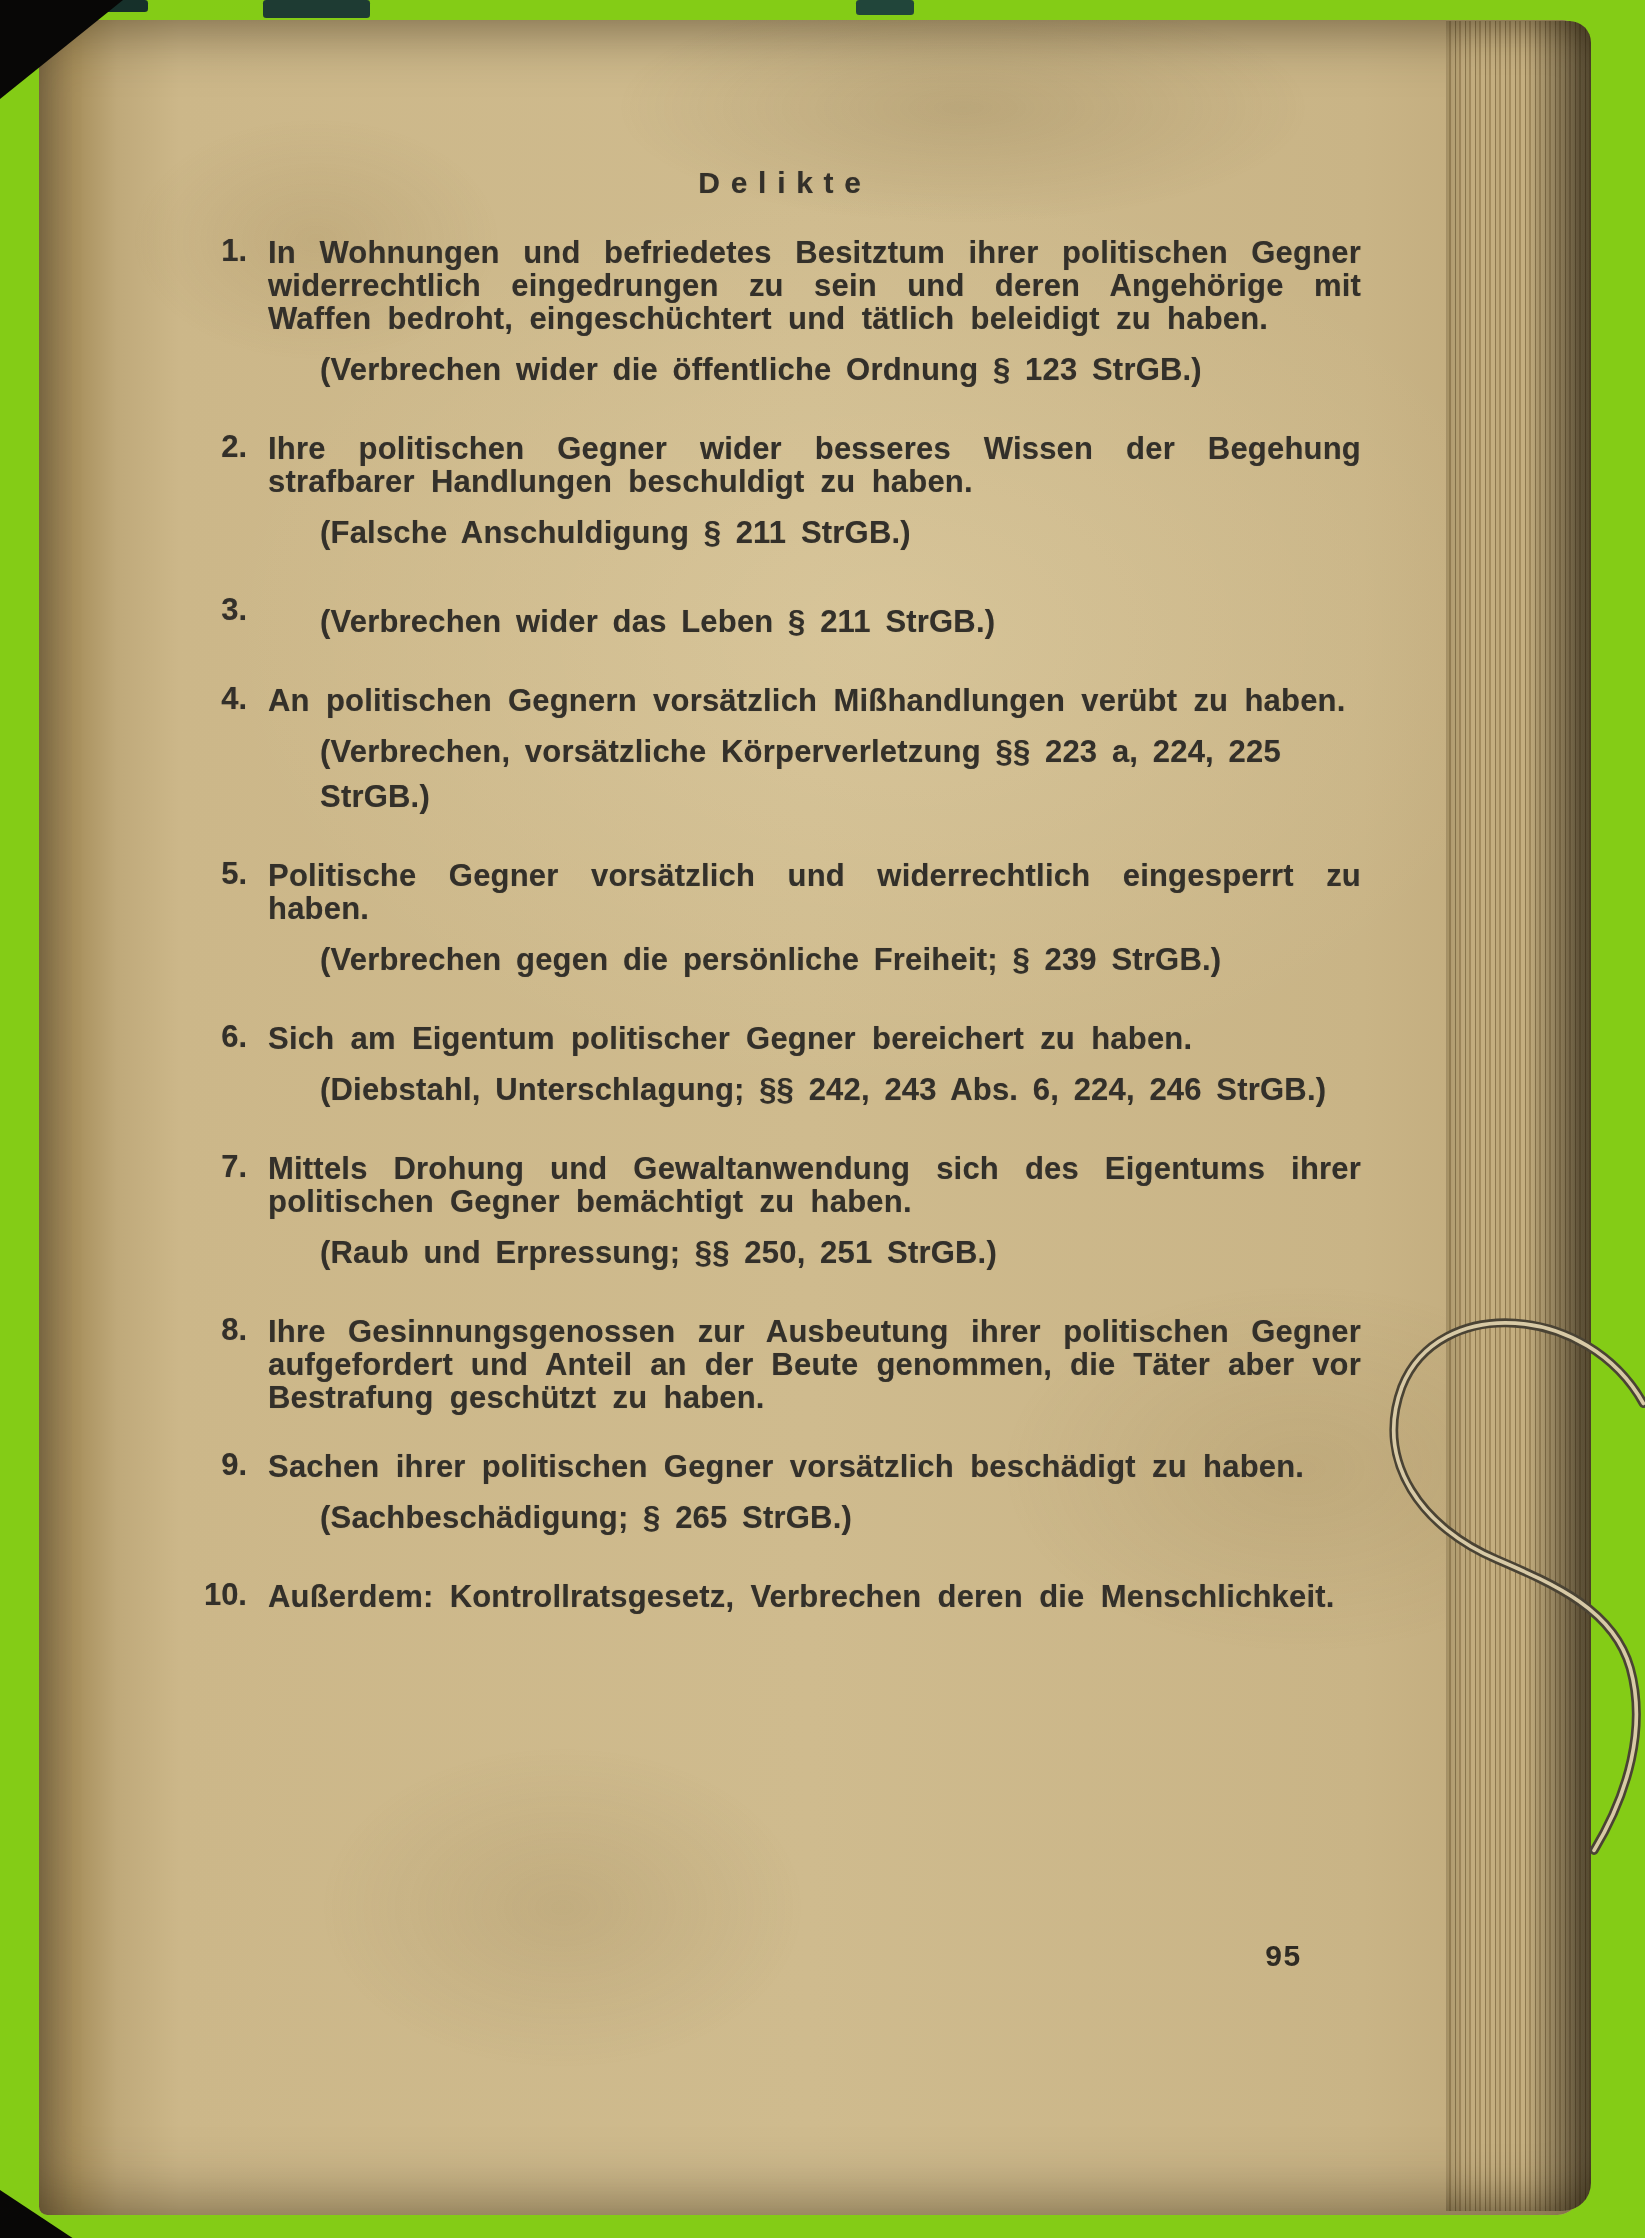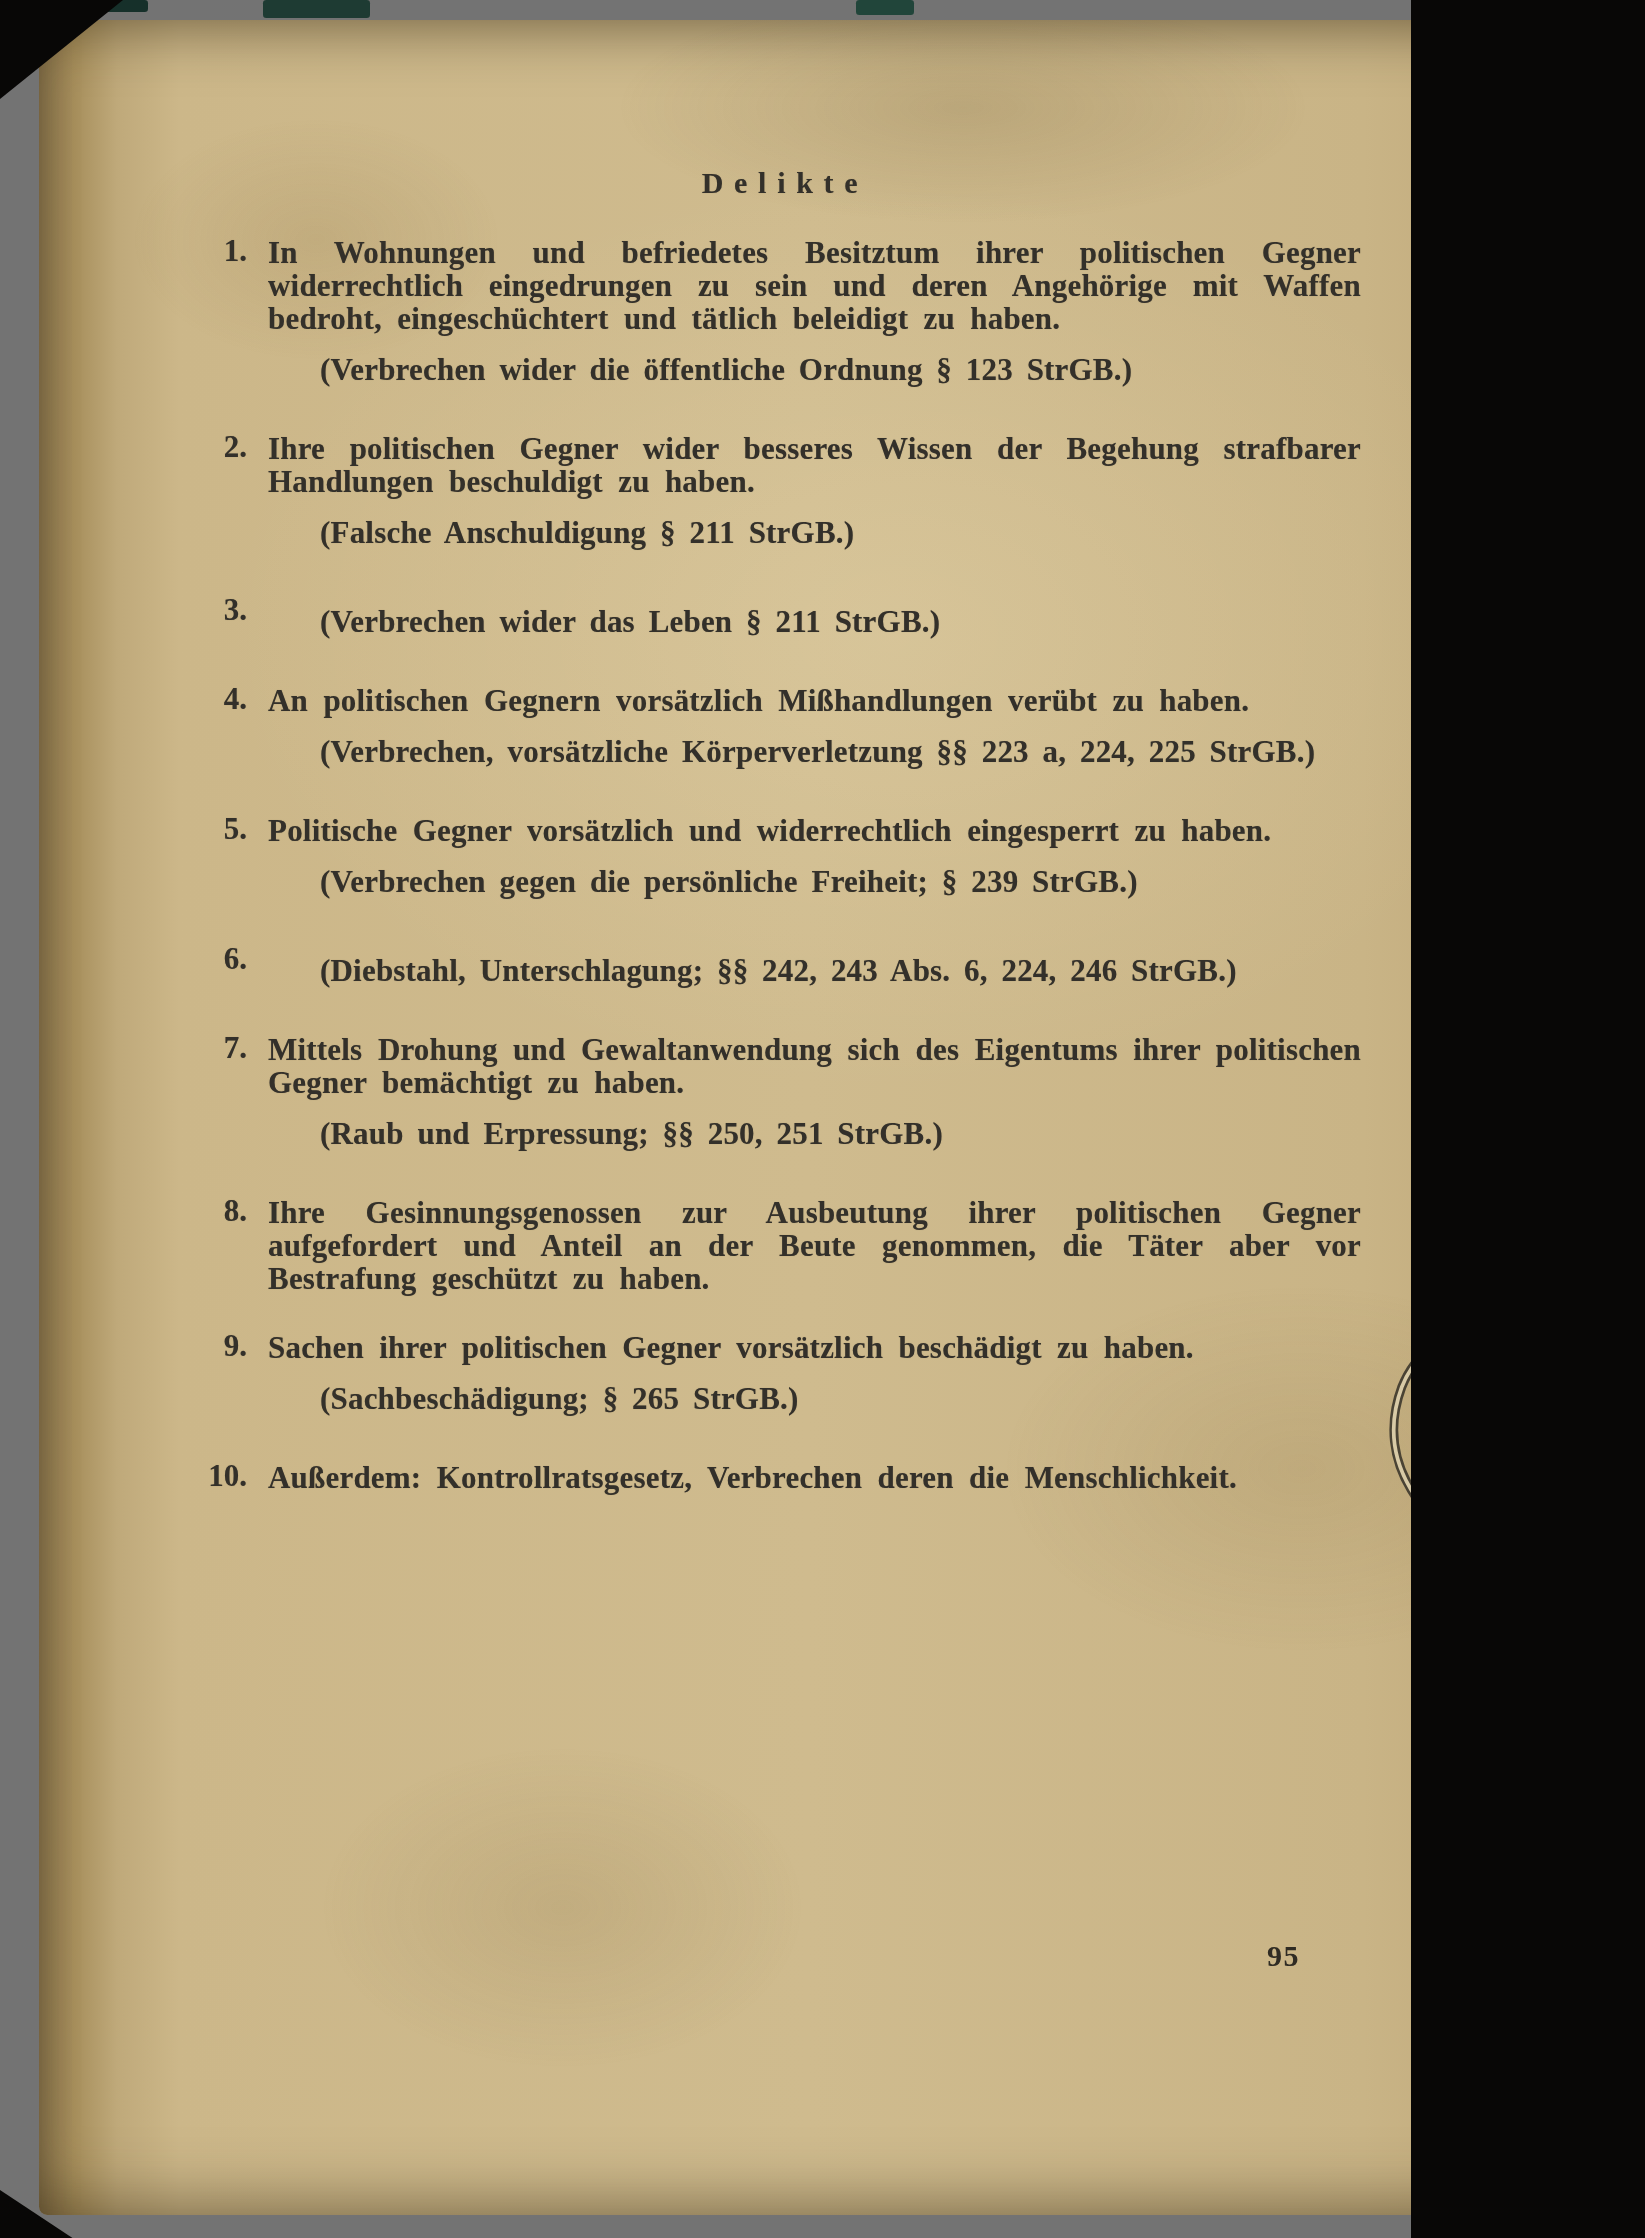--- a/index.html
+++ b/index.html
@@ -1,19 +1,19 @@
 <!DOCTYPE html>
 <html style="font-size:13px"><head>
 <meta charset="utf-8">
 <style>
   html,body{margin:0;padding:0;background:#080706;}
   .photo{
-    position:relative;width:1411px;height:2239px;overflow:hidden;
-    background:#737373;
-    font-family:Liberation Serif, serif;
+    position:relative;width:1645px;height:2239px;overflow:hidden;
+    background:#84cc16;
+    font-family:Liberation Sans, sans-serif;
   }
   
   .bg-mark{position:absolute;background:#1e3b33;border-radius:3.3px;}
   .bg-mark.m1{left:263px;top:0;width:107px;height:18px;}
   .bg-mark.m2{left:856px;top:0;width:58px;height:15px;background:#21453a;}
   .bg-mark.m3{left:99px;top:0;width:49px;height:11.5px;background:#16302a;}
 
   
   .page{
     position:absolute;left:39px;top:20px;width:1540px;height:2195px;
@@ -130,20 +130,21 @@
         <li class="item">
           <span class="num">5.</span>
           <div class="body">
             <p class="text">Politische Gegner vorsätzlich und widerrechtlich eingesperrt zu haben.</p>
             <p class="ref">(Verbrechen gegen die persönliche Freiheit; § 239 StrGB.)</p>
           </div>
         </li>
         <li class="item">
           <span class="num">6.</span>
           <div class="body">
+            <p class="text">Sich am Eigentum politischer Gegner bereichert zu haben.</p>
             <p class="ref">(Diebstahl, Unterschlagung; §§ 242, 243 Abs. 6, 224, 246 StrGB.)</p>
           </div>
         </li>
         <li class="item">
           <span class="num">7.</span>
           <div class="body">
             <p class="text">Mittels Drohung und Gewaltanwendung sich des Eigentums ihrer politischen Gegner bemächtigt zu haben.</p>
             <p class="ref">(Raub und Erpressung; §§ 250, 251 StrGB.)</p>
           </div>
         </li>

